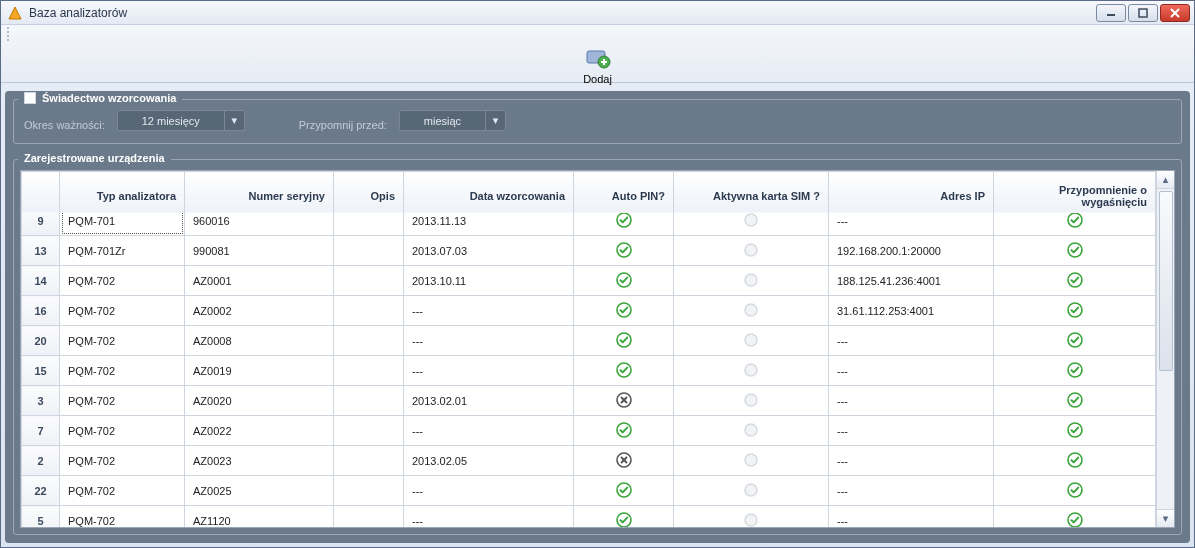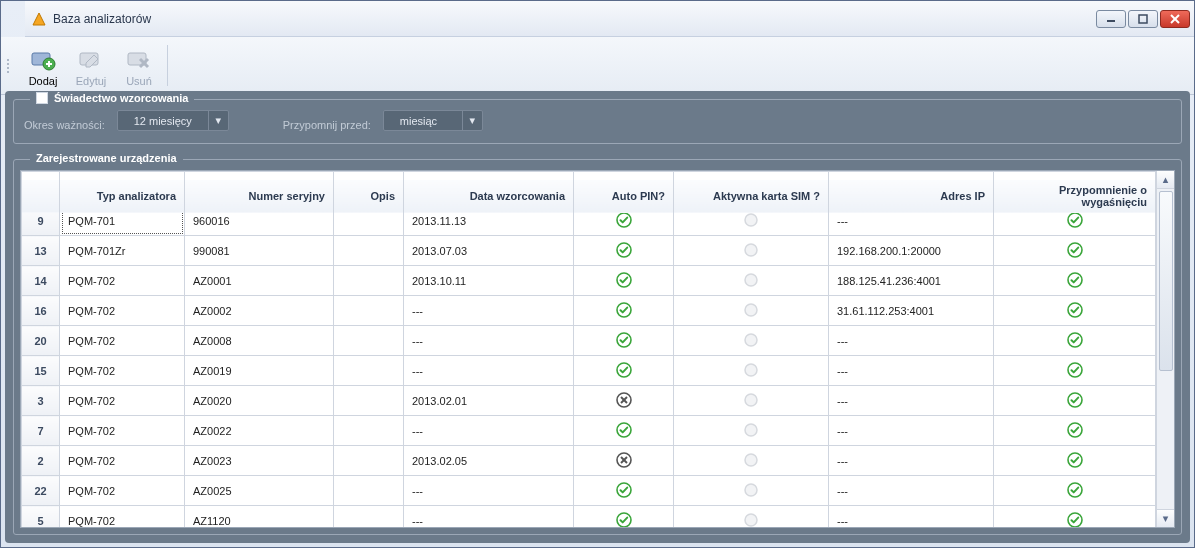--- a/index.html
+++ b/index.html
@@ -12,27 +12,26 @@
   }
   .window {
     width: 1195px;
     height: 548px;
     background: linear-gradient(#e8eef7, #dbe4f0);
     border: 1px solid #5a6b8a;
     position: relative;
   }
   
   .titlebar {
-    height: 36px;
+    height: 24px;
     background: linear-gradient(#f7f9fc, #e3e9f3);
     border-bottom: 1px solid #c6d0e0;
     display: flex;
     align-items: center;
     padding: 0 4px;
-    margin-left: 24px;
   }
   .app-icon {
     width: 16px; height: 16px;
     margin: 0 6px 0 2px;
     display: inline-flex;
     align-items: center;
     justify-content: center;
   }
   .title-text {
     flex: 1;
@@ -54,20 +53,21 @@
     color: #fff;
   }
   
   .toolbar {
     height: 58px;
     background: linear-gradient(#f4f7fb, #e6ecf4);
     border-bottom: 1px solid #bcc6d6;
     display: flex;
     align-items: stretch;
     padding: 2px 6px;
+    flex-direction: column;
   }
   .grip {
     width: 8px;
     display: flex;
     flex-direction: column;
     justify-content: center;
     gap: 2px;
     margin-right: 4px;
   }
   .grip span { width: 2px; height: 2px; background: #9aa6b8; border-radius: 50%; }
@@ -96,21 +96,21 @@
   }
   .fieldset {
     border: 1px solid #9ba7b6;
     border-radius: 3px;
     padding: 10px 10px 10px 10px;
     position: relative;
     margin-bottom: 10px;
   }
   .fieldset .legend {
     position: absolute;
-    top: -8px; left: 16px;
+    top: -8px; left: 4px;
     background: #6b7a8a;
     padding: 0 6px;
     font-weight: bold;
     color: #fff;
     display: flex;
     align-items: center;
     gap: 6px;
   }
   .chk {
     width: 12px; height: 12px;
@@ -122,21 +122,21 @@
   .form-label { font-size: 11px; }
   .select {
     background: #586776;
     border: 1px solid #7b8898;
     color: #e3e8f0;
     height: 21px;
     display: flex;
     align-items: center;
     border-radius: 2px;
   }
-  .select .val { padding: 0 16px; min-width: 78px; }
+  .select .val { padding: 0 24px; min-width: 78px; }
   .select .arrow {
     width: 20px; height: 100%;
     border-left: 1px solid #7b8898;
     display: flex; align-items: center; justify-content: center;
     color: #e3e8f0;
   }
   
   .fieldset.grid-wrap {
     position: absolute;
     left: 8px; right: 8px; top: 68px; bottom: 8px;

